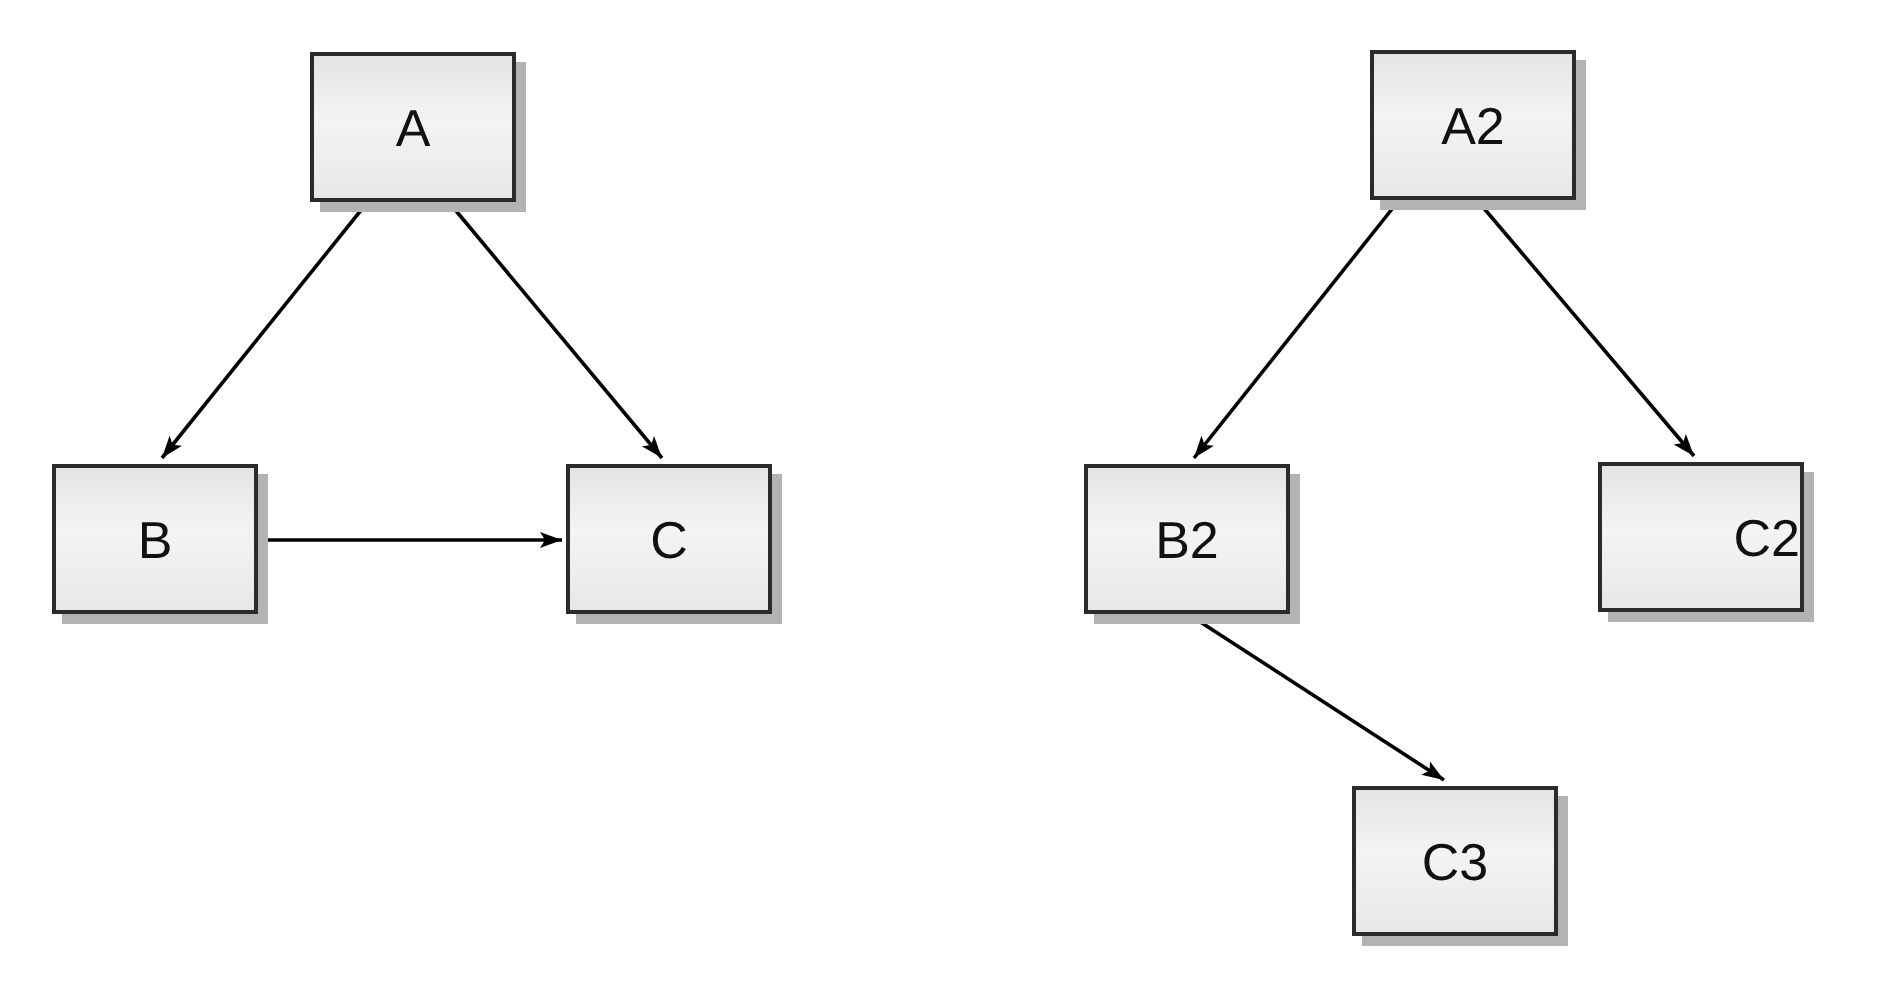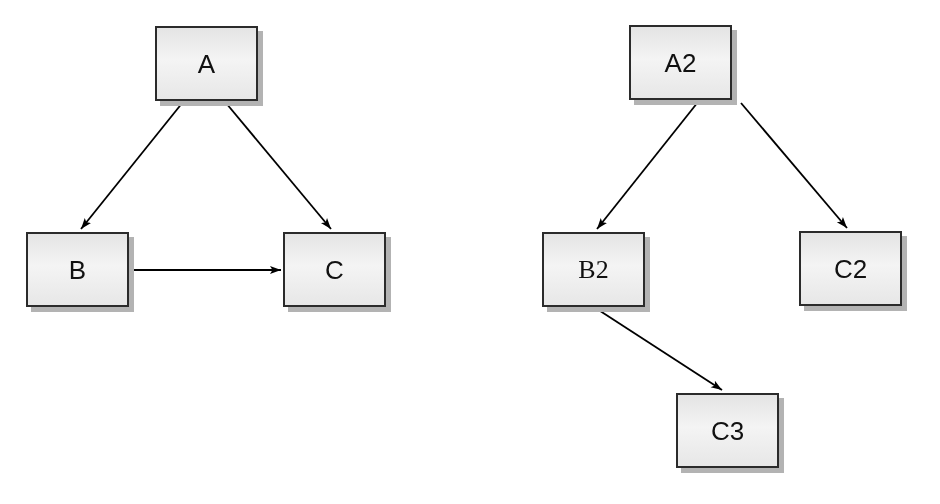--- a/index.html
+++ b/index.html
@@ -39,23 +39,23 @@
   }
   .node-label {
     font-size: 26px;
     color: #111111;
     line-height: 1;
     user-select: none;
   }
   #node-A  { left: 155px; top: 26px; }
   #node-B  { left: 26px;  top: 232px; }
   #node-C  { left: 283px; top: 232px; }
-  #node-A2 { left: 629px; top: 25px; }
-  #node-B2 { left: 542px; top: 232px; font-family: Liberation Serif, serif; }
-  #node-C2 { left: 799px; top: 231px; }
+  #node-A2 { left: 685px; top: 25px; }
+  #node-B2 { left: 542px; top: 232px; }
+  #node-C2 { left: 799px; top: 231px; justify-content: flex-end; }
   #node-C3 { left: 676px; top: 393px; text-align: center; }
 </style>
 </head>
 <body>
 
 <div class="canvas">
 
   <svg class="edges-layer" width="940" height="504" viewBox="0 0 940 504" xmlns="http://www.w3.org/2000/svg">
     <defs>
       <marker id="arrow" markerWidth="13" markerHeight="10" refX="11" refY="4.5" orient="auto" markerUnits="userSpaceOnUse">

